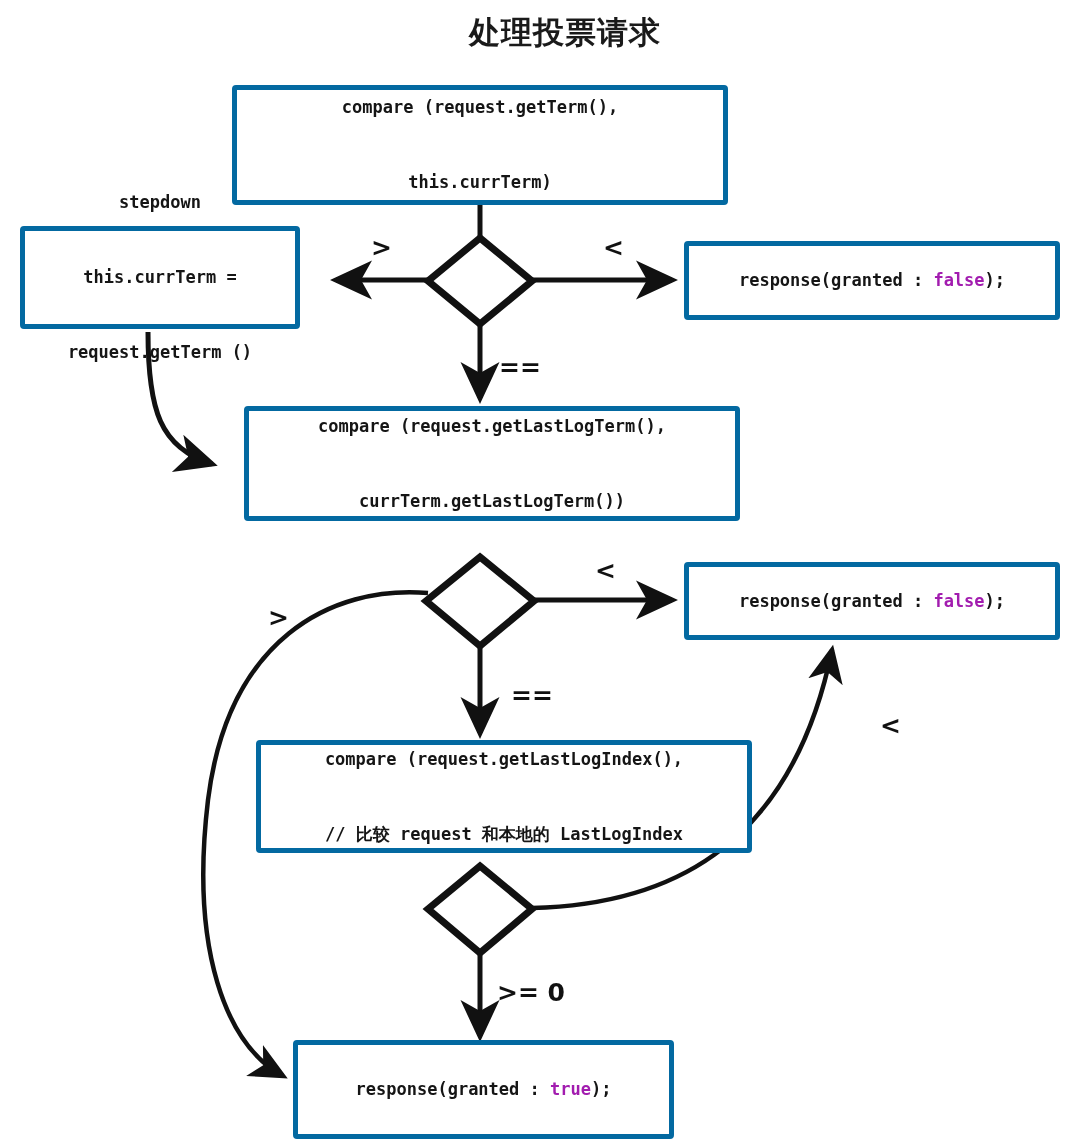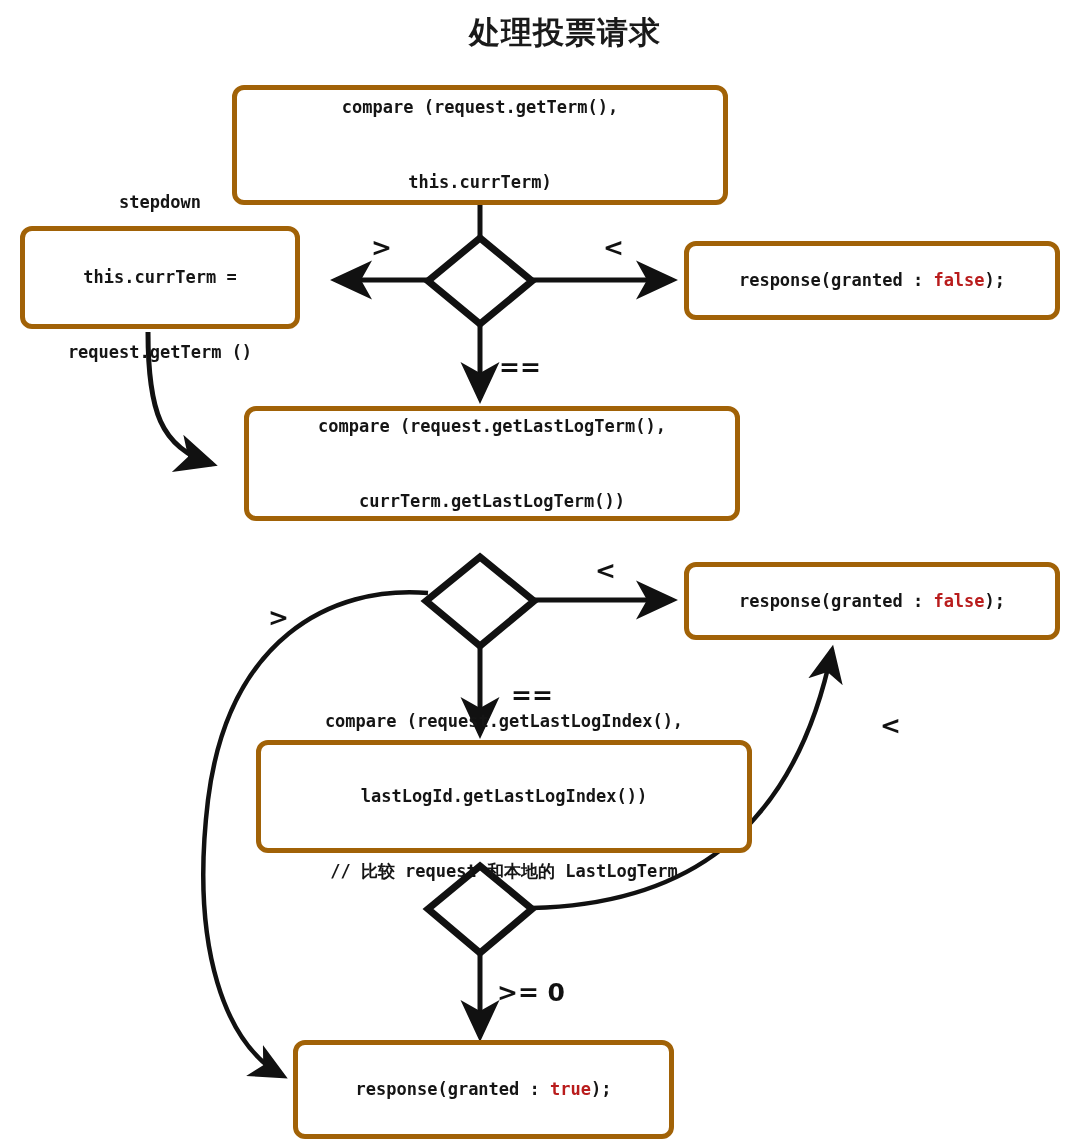--- a/index.html
+++ b/index.html
@@ -38,37 +38,37 @@
     color: #1a1a1a;
     margin-left: 25px;
   }
   .node {
     position: absolute;
     box-sizing: border-box;
     display: flex;
     align-items: center;
     justify-content: center;
     background: #ffffff;
-    border: 5px solid #a16207;
-    border-radius: 12px;
+    border: 5px solid #0369a1;
+    border-radius: 4px;
   }
   .node .lines {
     text-align: center;
     font-family: "DejaVu Sans Mono", "Liberation Mono", monospace;
     font-weight: bold;
     font-size: 17px;
     line-height: 25px;
     color: #151515;
     white-space: pre;
   }
   .node .lines .ln {
     display: block;
   }
   .kw-red {
-    color: #b91c1c;
+    color: #a21caf;
   }
   .edge-label {
     position: absolute;
     font-family: "DejaVu Sans", "Liberation Sans", sans-serif;
     font-weight: bold;
     font-size: 25px;
     color: #111111;
     white-space: nowrap;
     line-height: 1;
   }
@@ -144,22 +144,21 @@
 
   <div class="node" style="left:684px; top:562px; width:376px; height:78px;">
     <div class="lines">
       <span class="ln"><span>response(granted : </span><span class="kw-red">false</span><span>);</span></span>
     </div>
   </div>
 
   <div class="node" style="left:232px; top:740px; width:496px; height:113px;margin-left:24px;">
     <div class="lines">
       <span class="ln">compare (request.getLastLogIndex(),</span>
-      <span class="ln">lastLogId.getLastLogIndex())</span>
-      <span class="ln">// 比较 request 和本地的 LastLogTerm</span>
+      <span class="ln">// 比较 request 和本地的 LastLogIndex</span>
     </div>
   </div>
 
   <div class="node" style="left:293px; top:1040px; width:381px; height:99px;">
     <div class="lines">
       <span class="ln"><span>response(granted : </span><span class="kw-red">true</span><span>);</span></span>
     </div>
   </div>
 
   <div class="edge-label" style="left:371px; top:235px;">&gt;</div>

